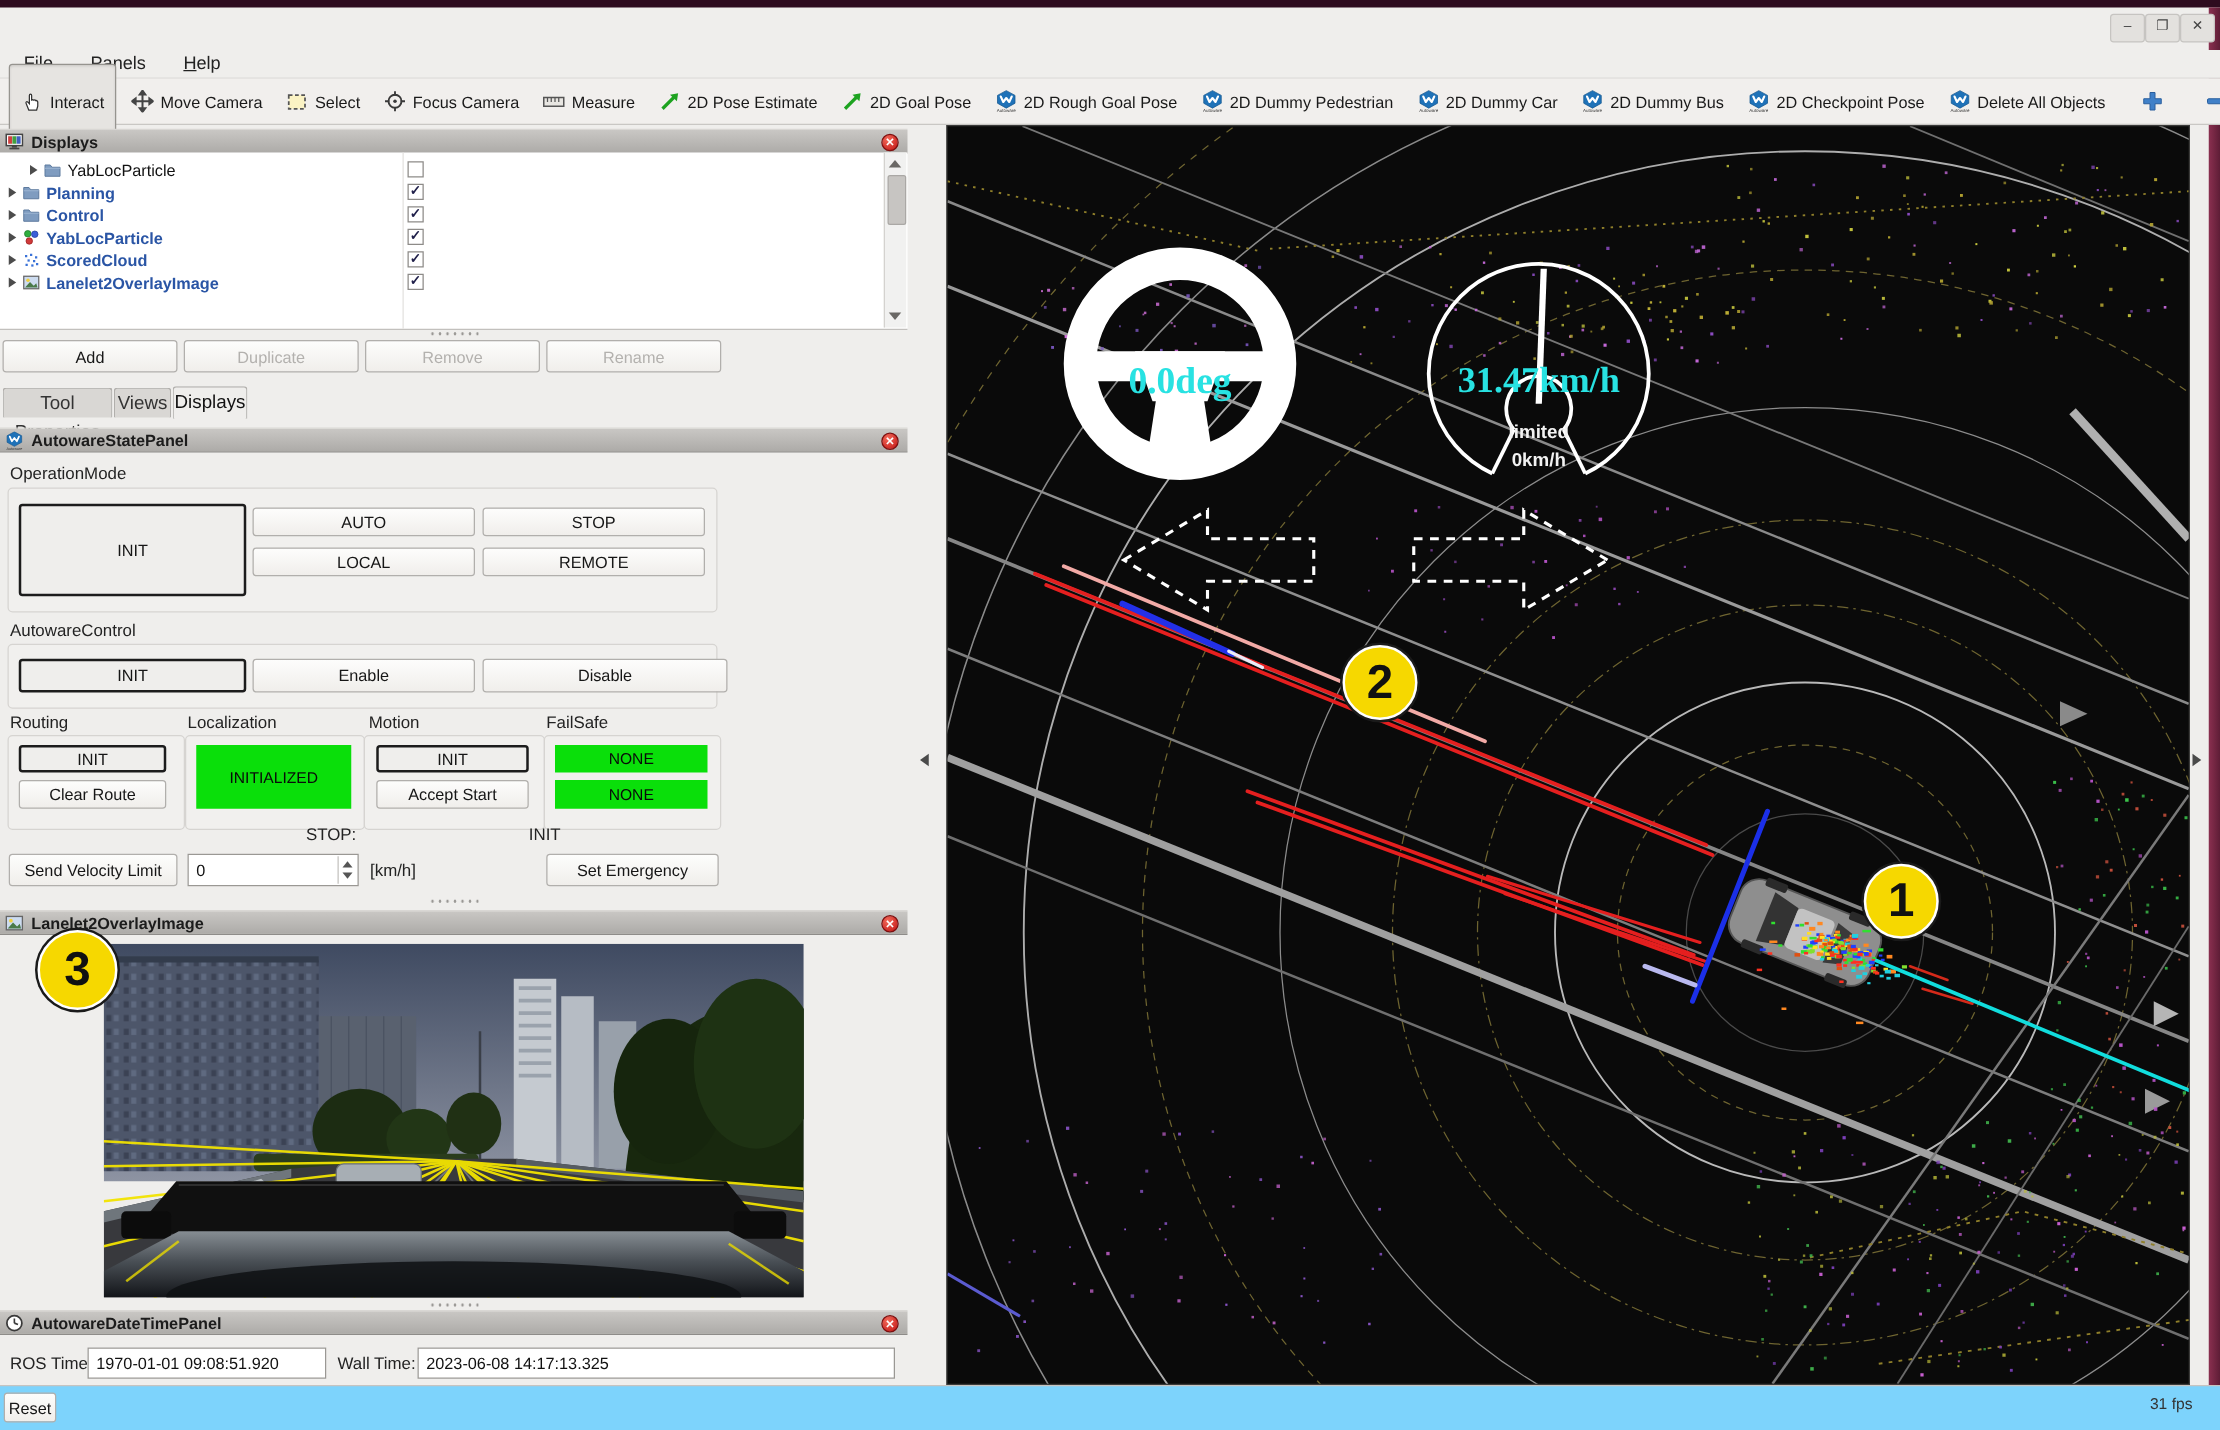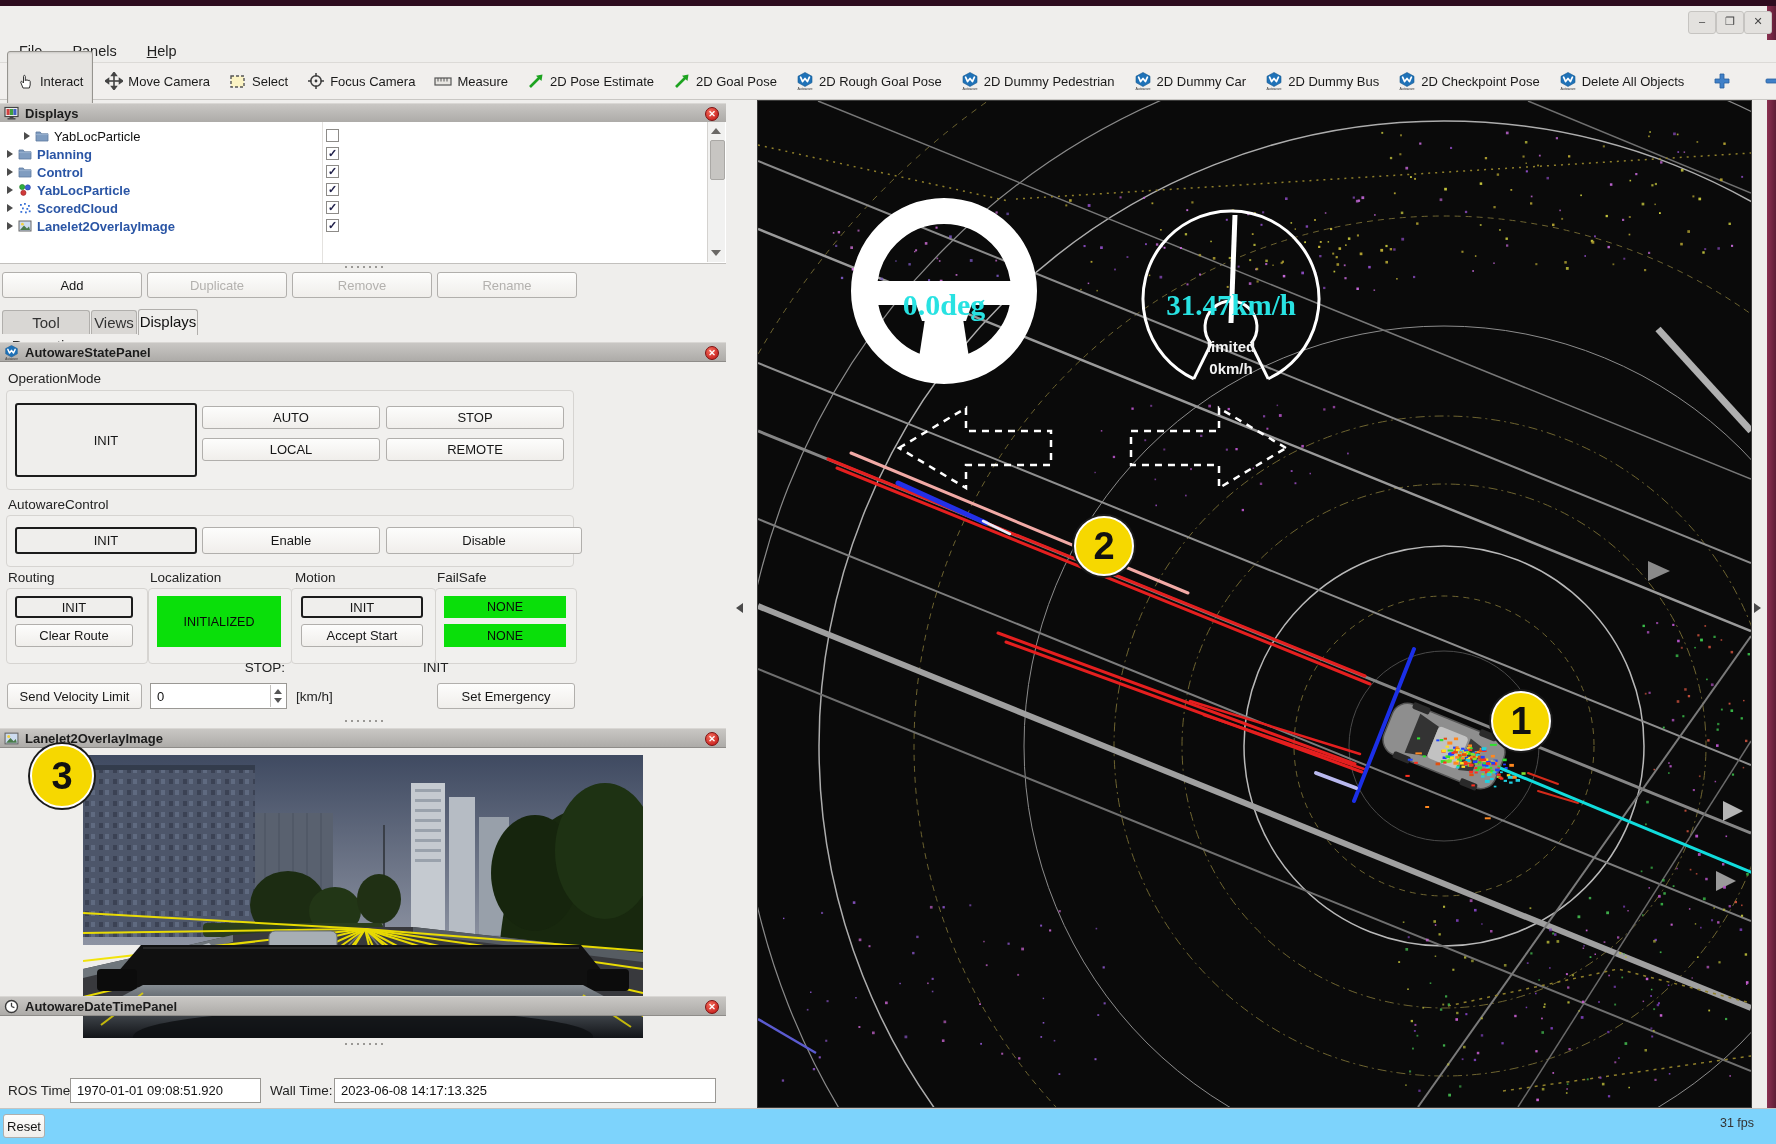--- a/index.html
+++ b/index.html
@@ -502,21 +502,21 @@
     <rect x="504" y="214" width="42" height="22" rx="4" fill="#0c0c0c"></rect>
     <line x1="60" y1="193" x2="496" y2="193" stroke="#2e2e2e" stroke-width="1.5"></line>
     <polygon points="0,283 0,262 60,230 500,230 560,262 560,283" fill="url(#hood)"></polygon>
     <ellipse cx="280" cy="282" rx="230" ry="28" fill="#0e1013" opacity="0.85"></ellipse>
     <line x1="60" y1="238" x2="18" y2="270" stroke="#e8d900" stroke-width="2" opacity="0.8"></line>
     <line x1="500" y1="240" x2="548" y2="272" stroke="#e8d900" stroke-width="2" opacity="0.8"></line>
   </svg>
 
   <div class="abs split-dots" style="left:343px;top:1042px"></div>
 
-  <div class="abs phdr" style="left:0;top:996px">
+  <div class="abs phdr" style="left:0;top:1048px">
     <svg class="pi">
         <use href="#i-clock"></use>
       </svg>
     <span class="pt">AutowareDateTimePanel</span>
     <div class="closebtn">✕</div>
   </div>
   <div class="abs sec-label" style="left:8px;top:1083px">ROS Time:</div>
   <div class="abs input" style="left:70px;top:1078px;width:191px;height:25px">
     <span>1970-01-01 09:08:51.920</span>
   </div>

